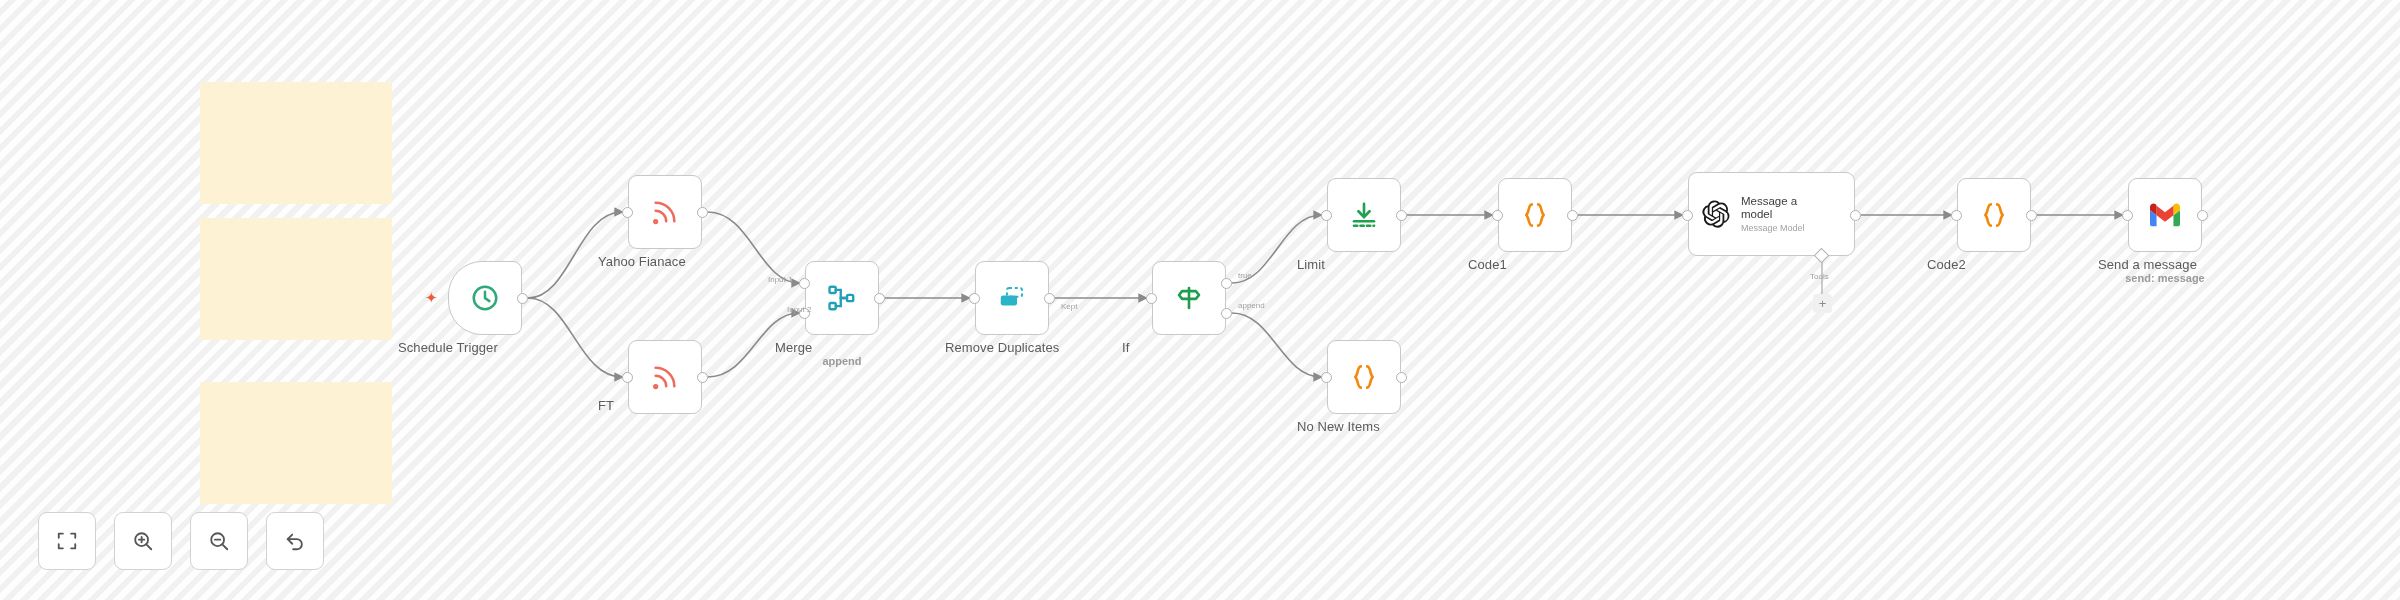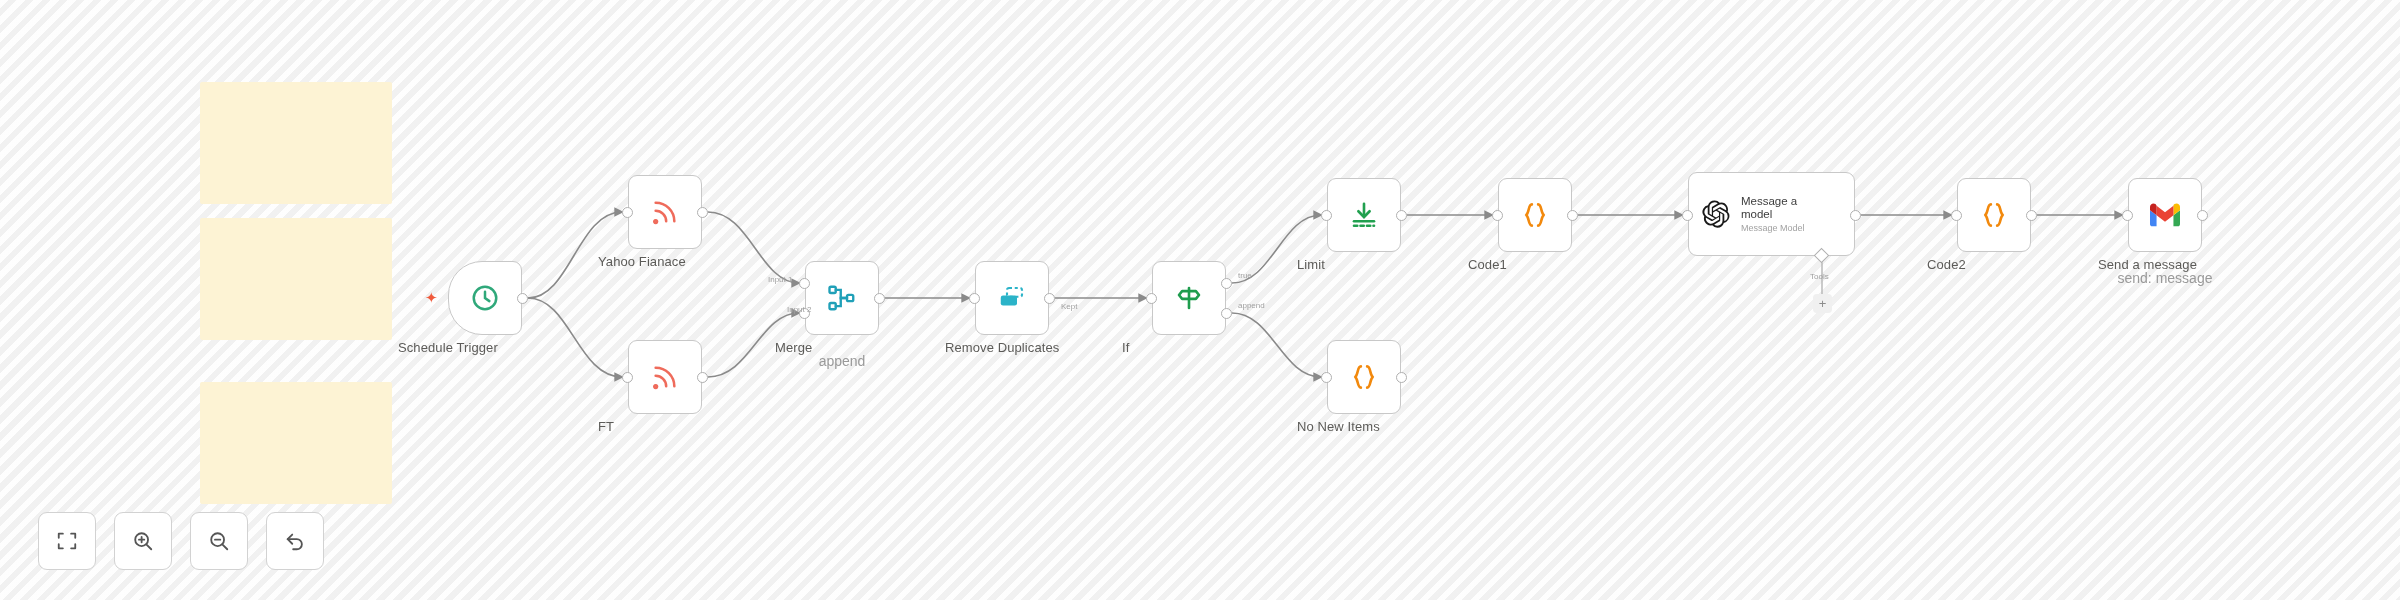--- a/index.html
+++ b/index.html
@@ -55,23 +55,24 @@
     color: #5c5b58;
     font-size: 13px;
     line-height: 13px;
     white-space: nowrap;
     letter-spacing: .1px;
   }
   .node-subcaption {
     position: absolute;
     text-align: center;
     color: #9a9a9a;
-    font-size: 14px;
+    font-size: 11px;
     line-height: 11px;
     white-space: nowrap;
+    font-weight: bold;
   }
   .wide-title {
     font-size: 11.5px;
     color: #3d3d3d;
     line-height: 13px;
     max-width: 66px;
   }
   .wide-sub {
     font-size: 9px;
     color: #a2a2a2;
@@ -225,21 +226,21 @@
     <span class="icon">
       <svg width="28" height="28" viewBox="0 0 24 24" fill="none" stroke="#ef6b5b" stroke-width="2.2" stroke-linecap="round">
         <path d="M4 19 A1.2 1.2 0 1 0 4.01 19"></path>
         <path d="M4 11 a9 9 0 0 1 9 9"></path>
         <path d="M4 4 a16 16 0 0 1 16 16"></path>
       </svg>
     </span>
   </div>
   <div class="port" style="left:622px;top:372px;"></div>
   <div class="port" style="left:697px;top:372px;"></div>
-  <div class="node-caption" style="left:598px;top:420px;width:134px;">FT</div>
+  <div class="node-caption" style="left:598px;top:399px;width:134px;">FT</div>
 
   <div class="node" style="left:805px;top:261px;width:74px;height:74px;">
     <span class="icon">
       <svg width="30" height="30" viewBox="0 0 24 24" fill="none" stroke="#20a0b8" stroke-width="1.9">
         <rect x="2" y="3" width="5" height="5" rx="1.2"></rect>
         <rect x="2" y="16" width="5" height="5" rx="1.2"></rect>
         <rect x="16" y="9.5" width="5" height="5" rx="1.2"></rect>
         <path d="M7 5.5 h4 v6.5 h5" stroke-linecap="round"></path>
         <path d="M7 18.5 h4 v-6.5 h5" stroke-linecap="round"></path>
       </svg>

